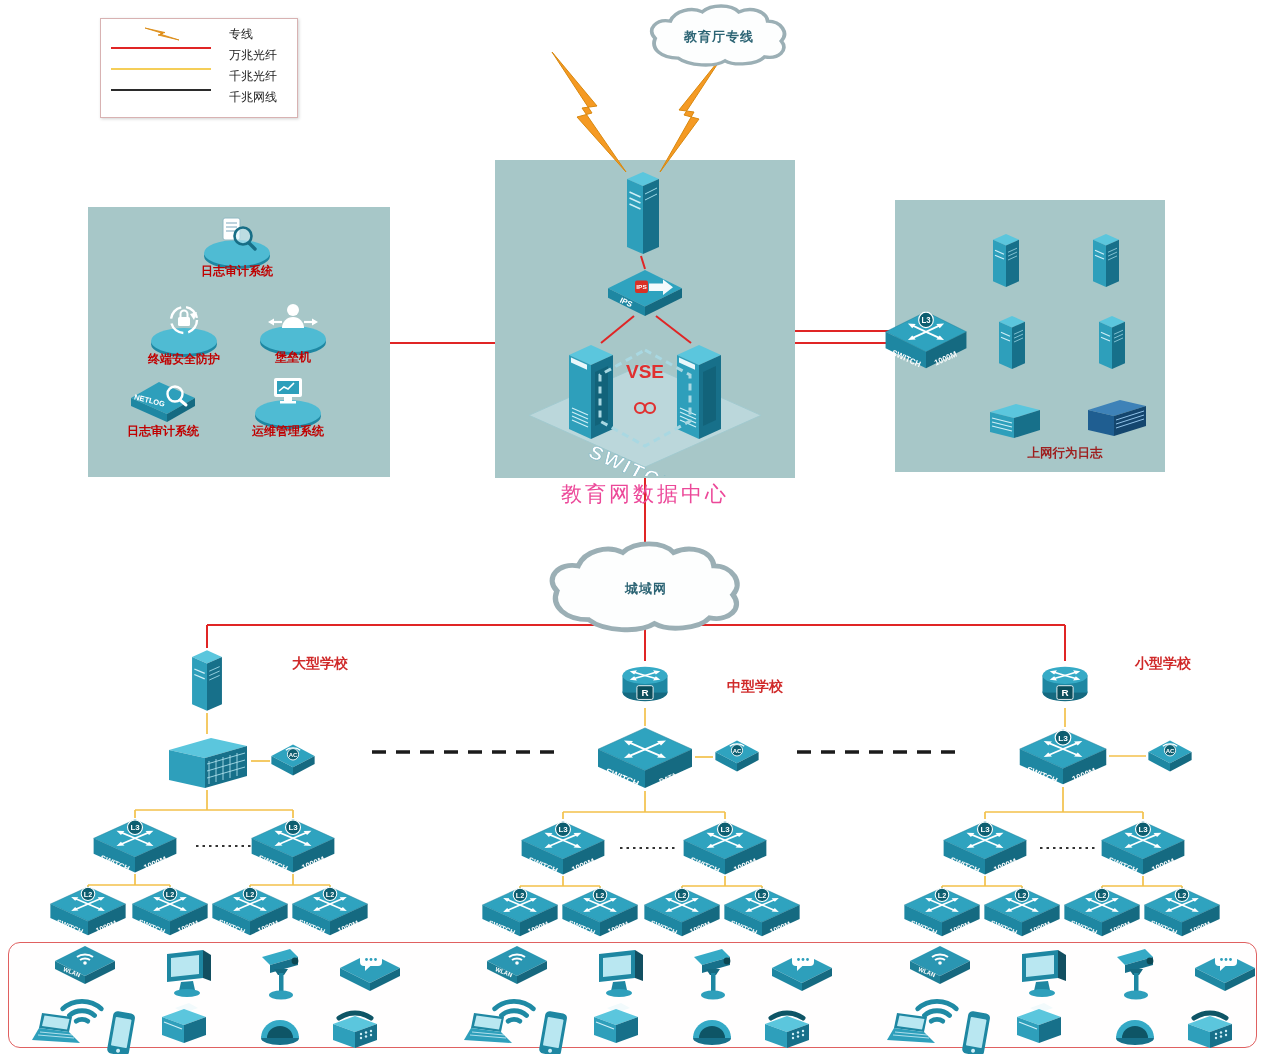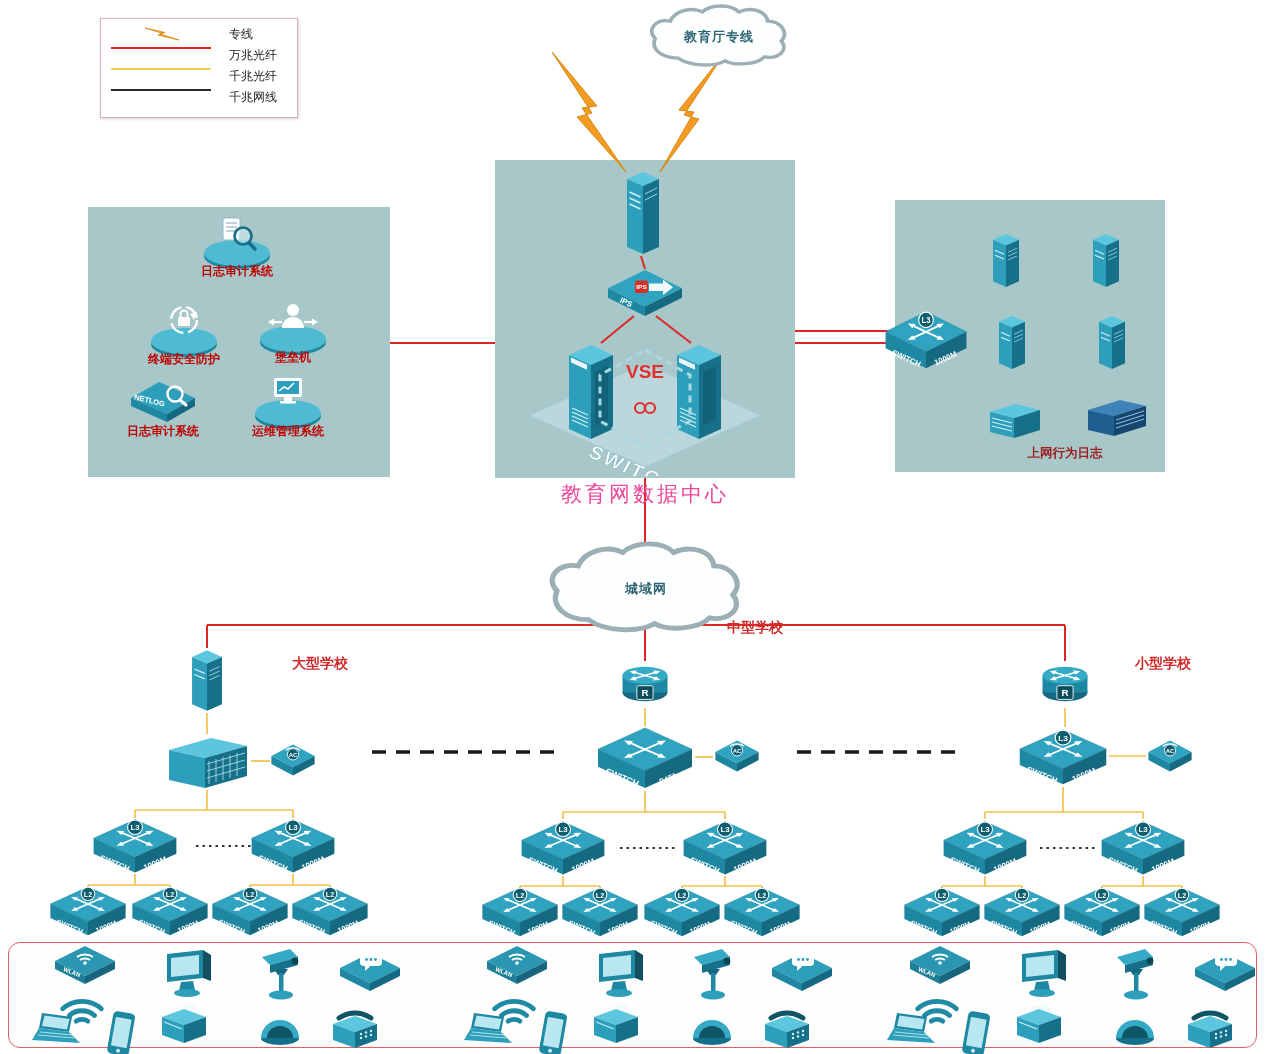--- a/index.html
+++ b/index.html
@@ -1224,21 +1224,21 @@
             <circle cx="44" cy="29" r="1.2"></circle>
           </g>
   </svg>
       </div>
     </div>
 
   <div id="label-layer">
     <div id="dc-title">教育网数据中心</div>
     <div id="servers-label">上网行为日志</div>
   <div class="school-label" style="left: 320px; top: 664px;">大型学校</div>
-      <div class="school-label" style="left: 755px; top: 628px;">中型学校</div>
+      <div class="school-label" style="left: 755px; top: 687px;">中型学校</div>
       <div class="school-label" style="left: 1163px; top: 664px;">小型学校</div>
     </div>
 
   <div id="legend">
       <div class="legend-row">
         <span class="legend-icon">
           <svg width="60" height="16" viewBox="0 0 60 16">
       <polygon points="14,2 34,6.5 29,8 48,14 27,9 32,7.5" fill="#F59A23" stroke="#D8880F" stroke-width="0.8"></polygon>
           </svg>
         </span>

